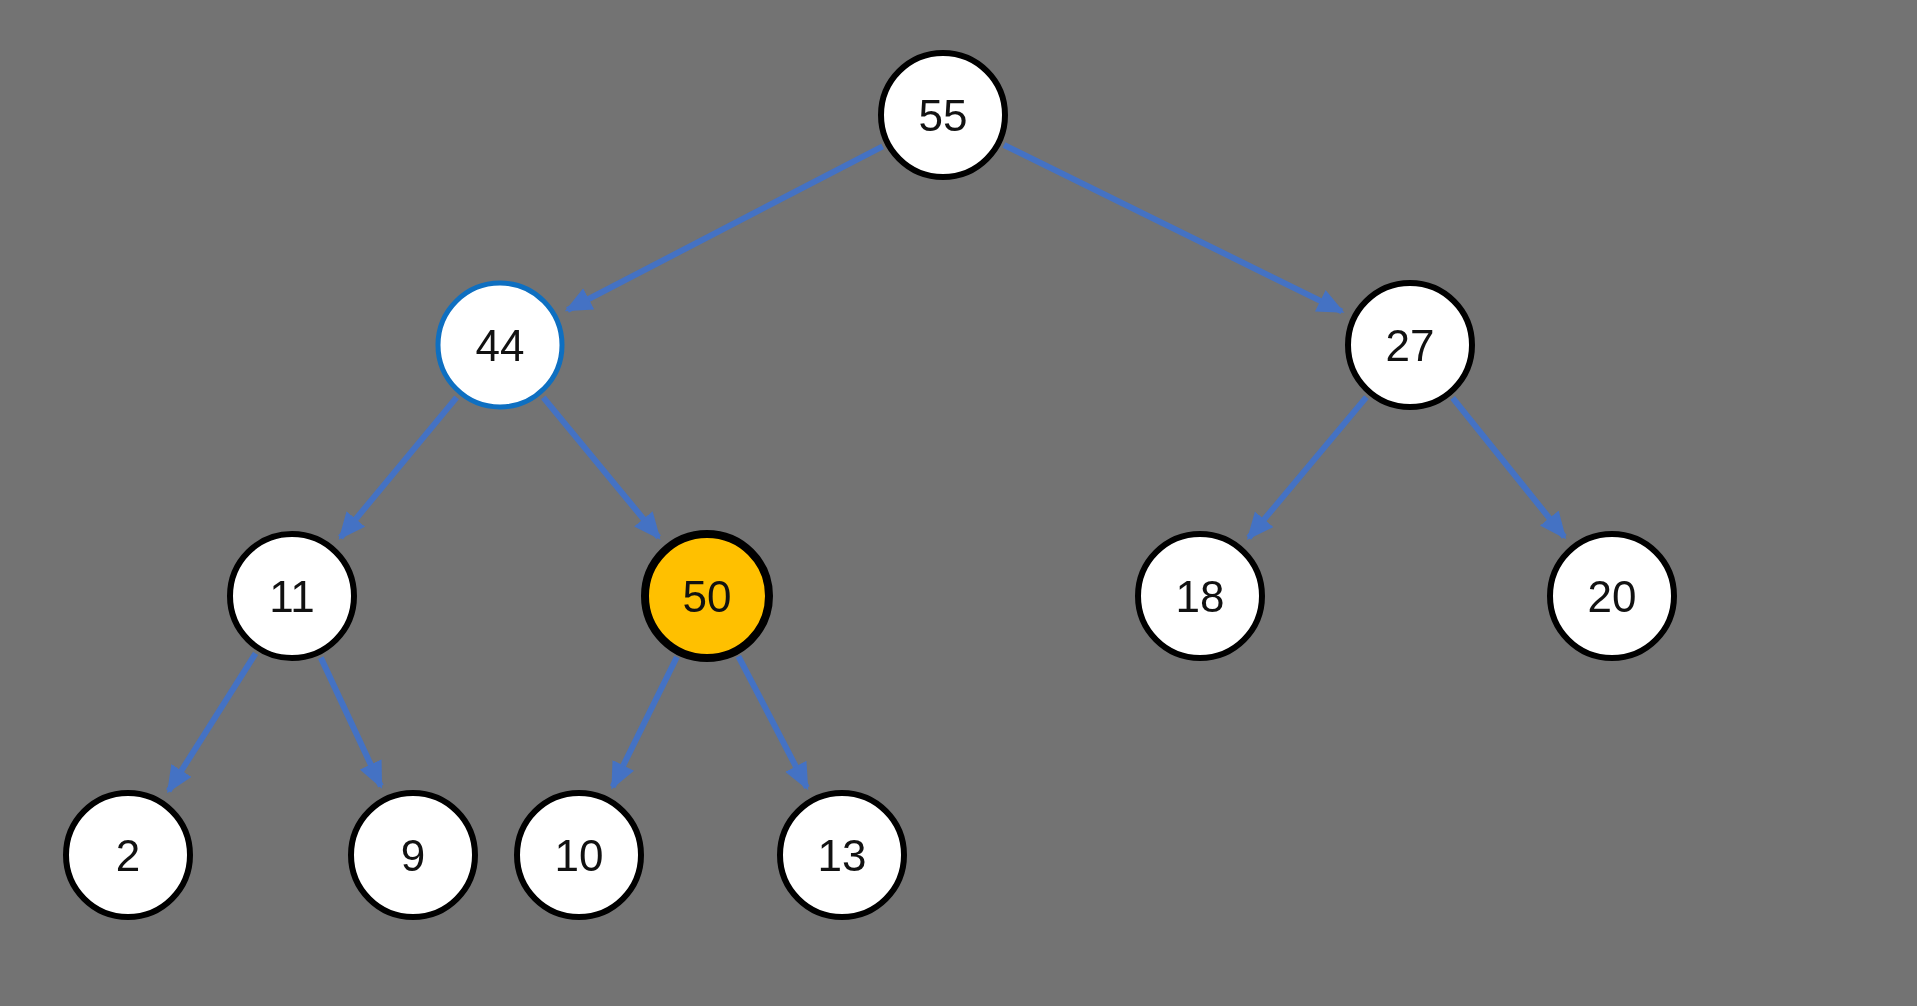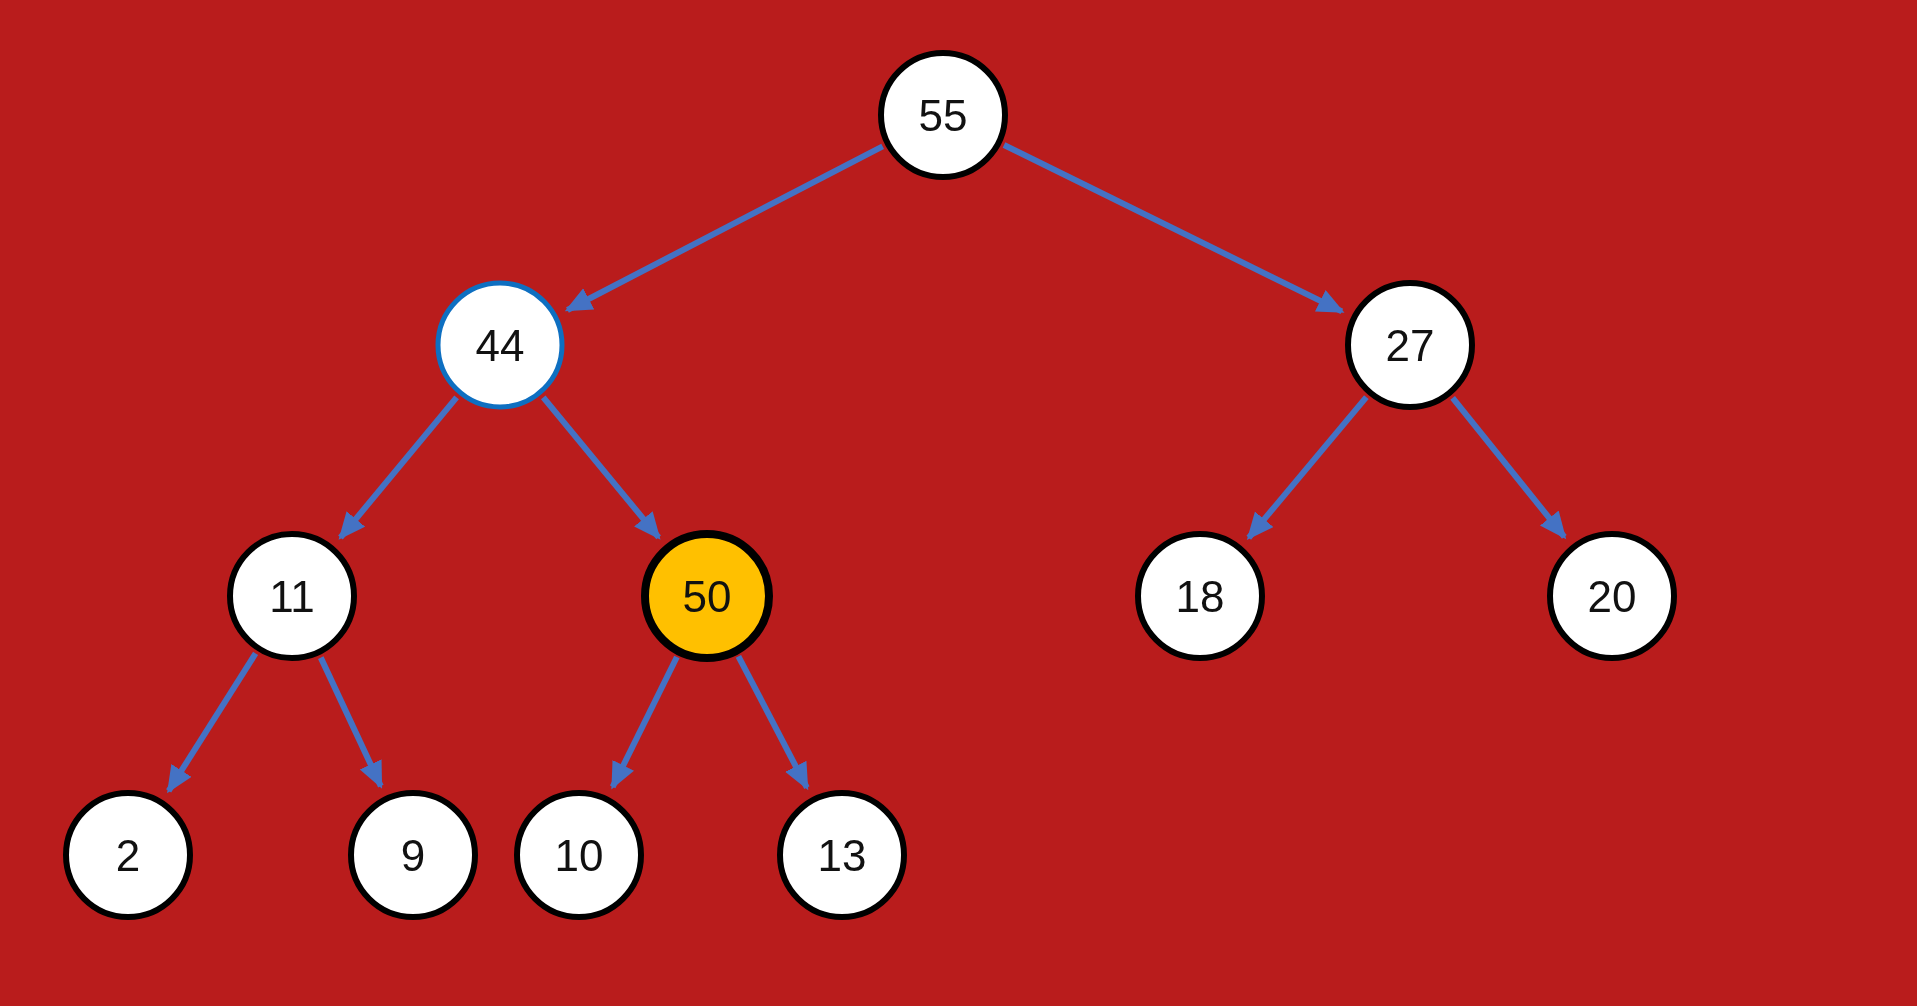--- a/index.html
+++ b/index.html
@@ -4,21 +4,21 @@
 <style>
   html, body {
     margin: 0;
     padding: 0;
     background: #ffffff;
   }
   .stage {
     position: relative;
     width: 1917px;
     height: 1006px;
-    background: #b91c1c;
+    background: #737373;
     overflow: hidden;
     font-family: "Liberation Sans", sans-serif;
   }
   .stage svg {
     display: block;
     width: 1917px;
     height: 1006px;
   }
   .node-label {
     font-family: "Liberation Sans", sans-serif;

